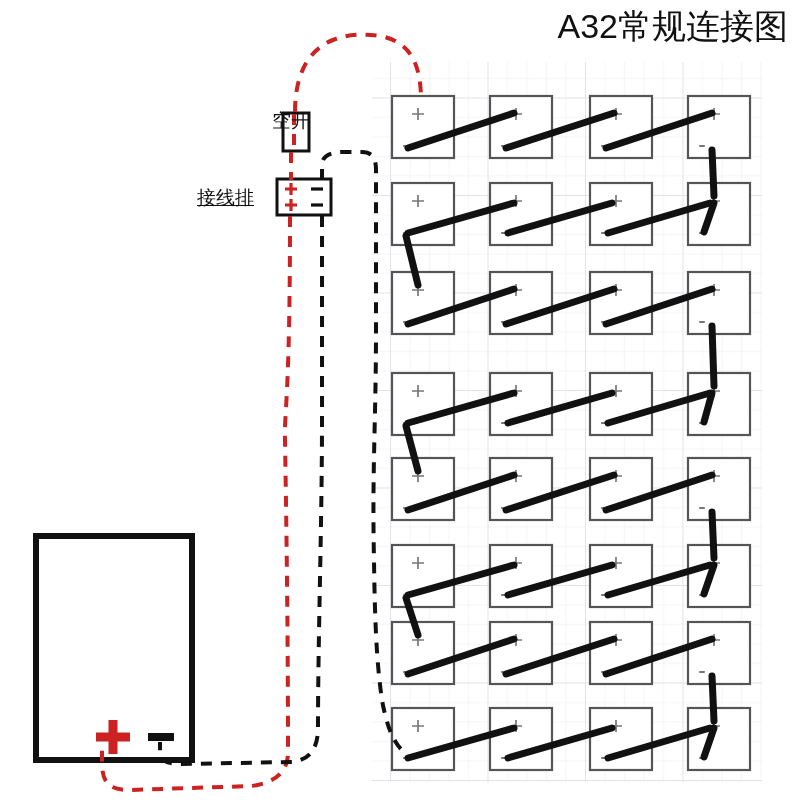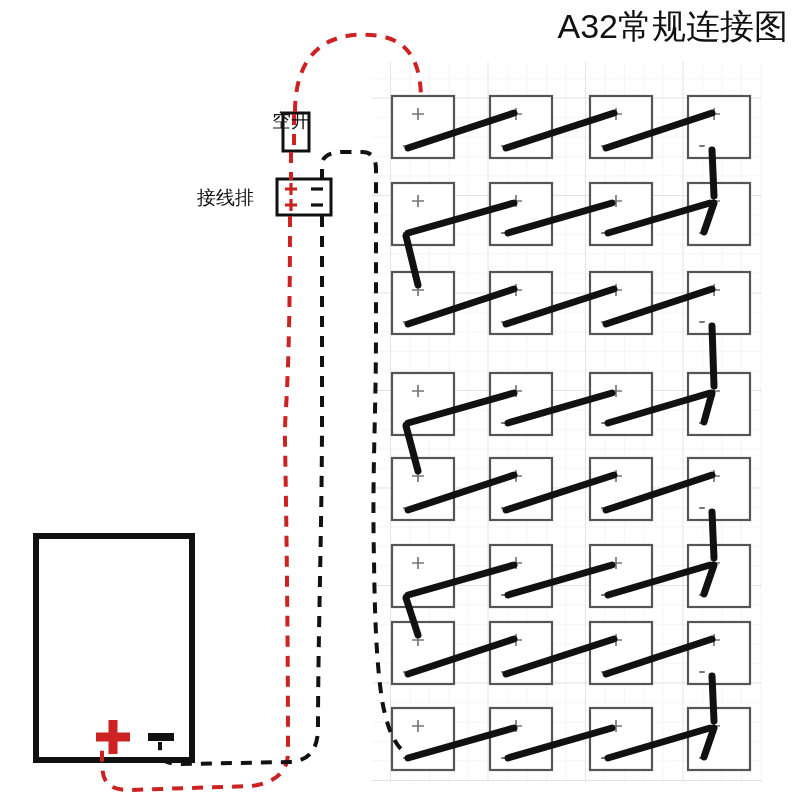--- a/index.html
+++ b/index.html
@@ -20,21 +20,21 @@
     letter-spacing:0px;
     white-space:nowrap;
   }
   .lbl{
     position:absolute;
     font-size:19px;
     color:#111;
     white-space:nowrap;
   }
   .lbl-kk{left:224px;top:108px;margin-left:48px;}
-  .lbl-jxp{left:197px;top:185px;}
+  .lbl-jxp{left:197px;top:185px;text-decoration:underline;}
   .host-label{
     position:absolute;
     left:38px;top:608px;
     width:152px;
     text-align:center;
     font-size:43px;
     color:#111;
   }
 </style>
 </head>

